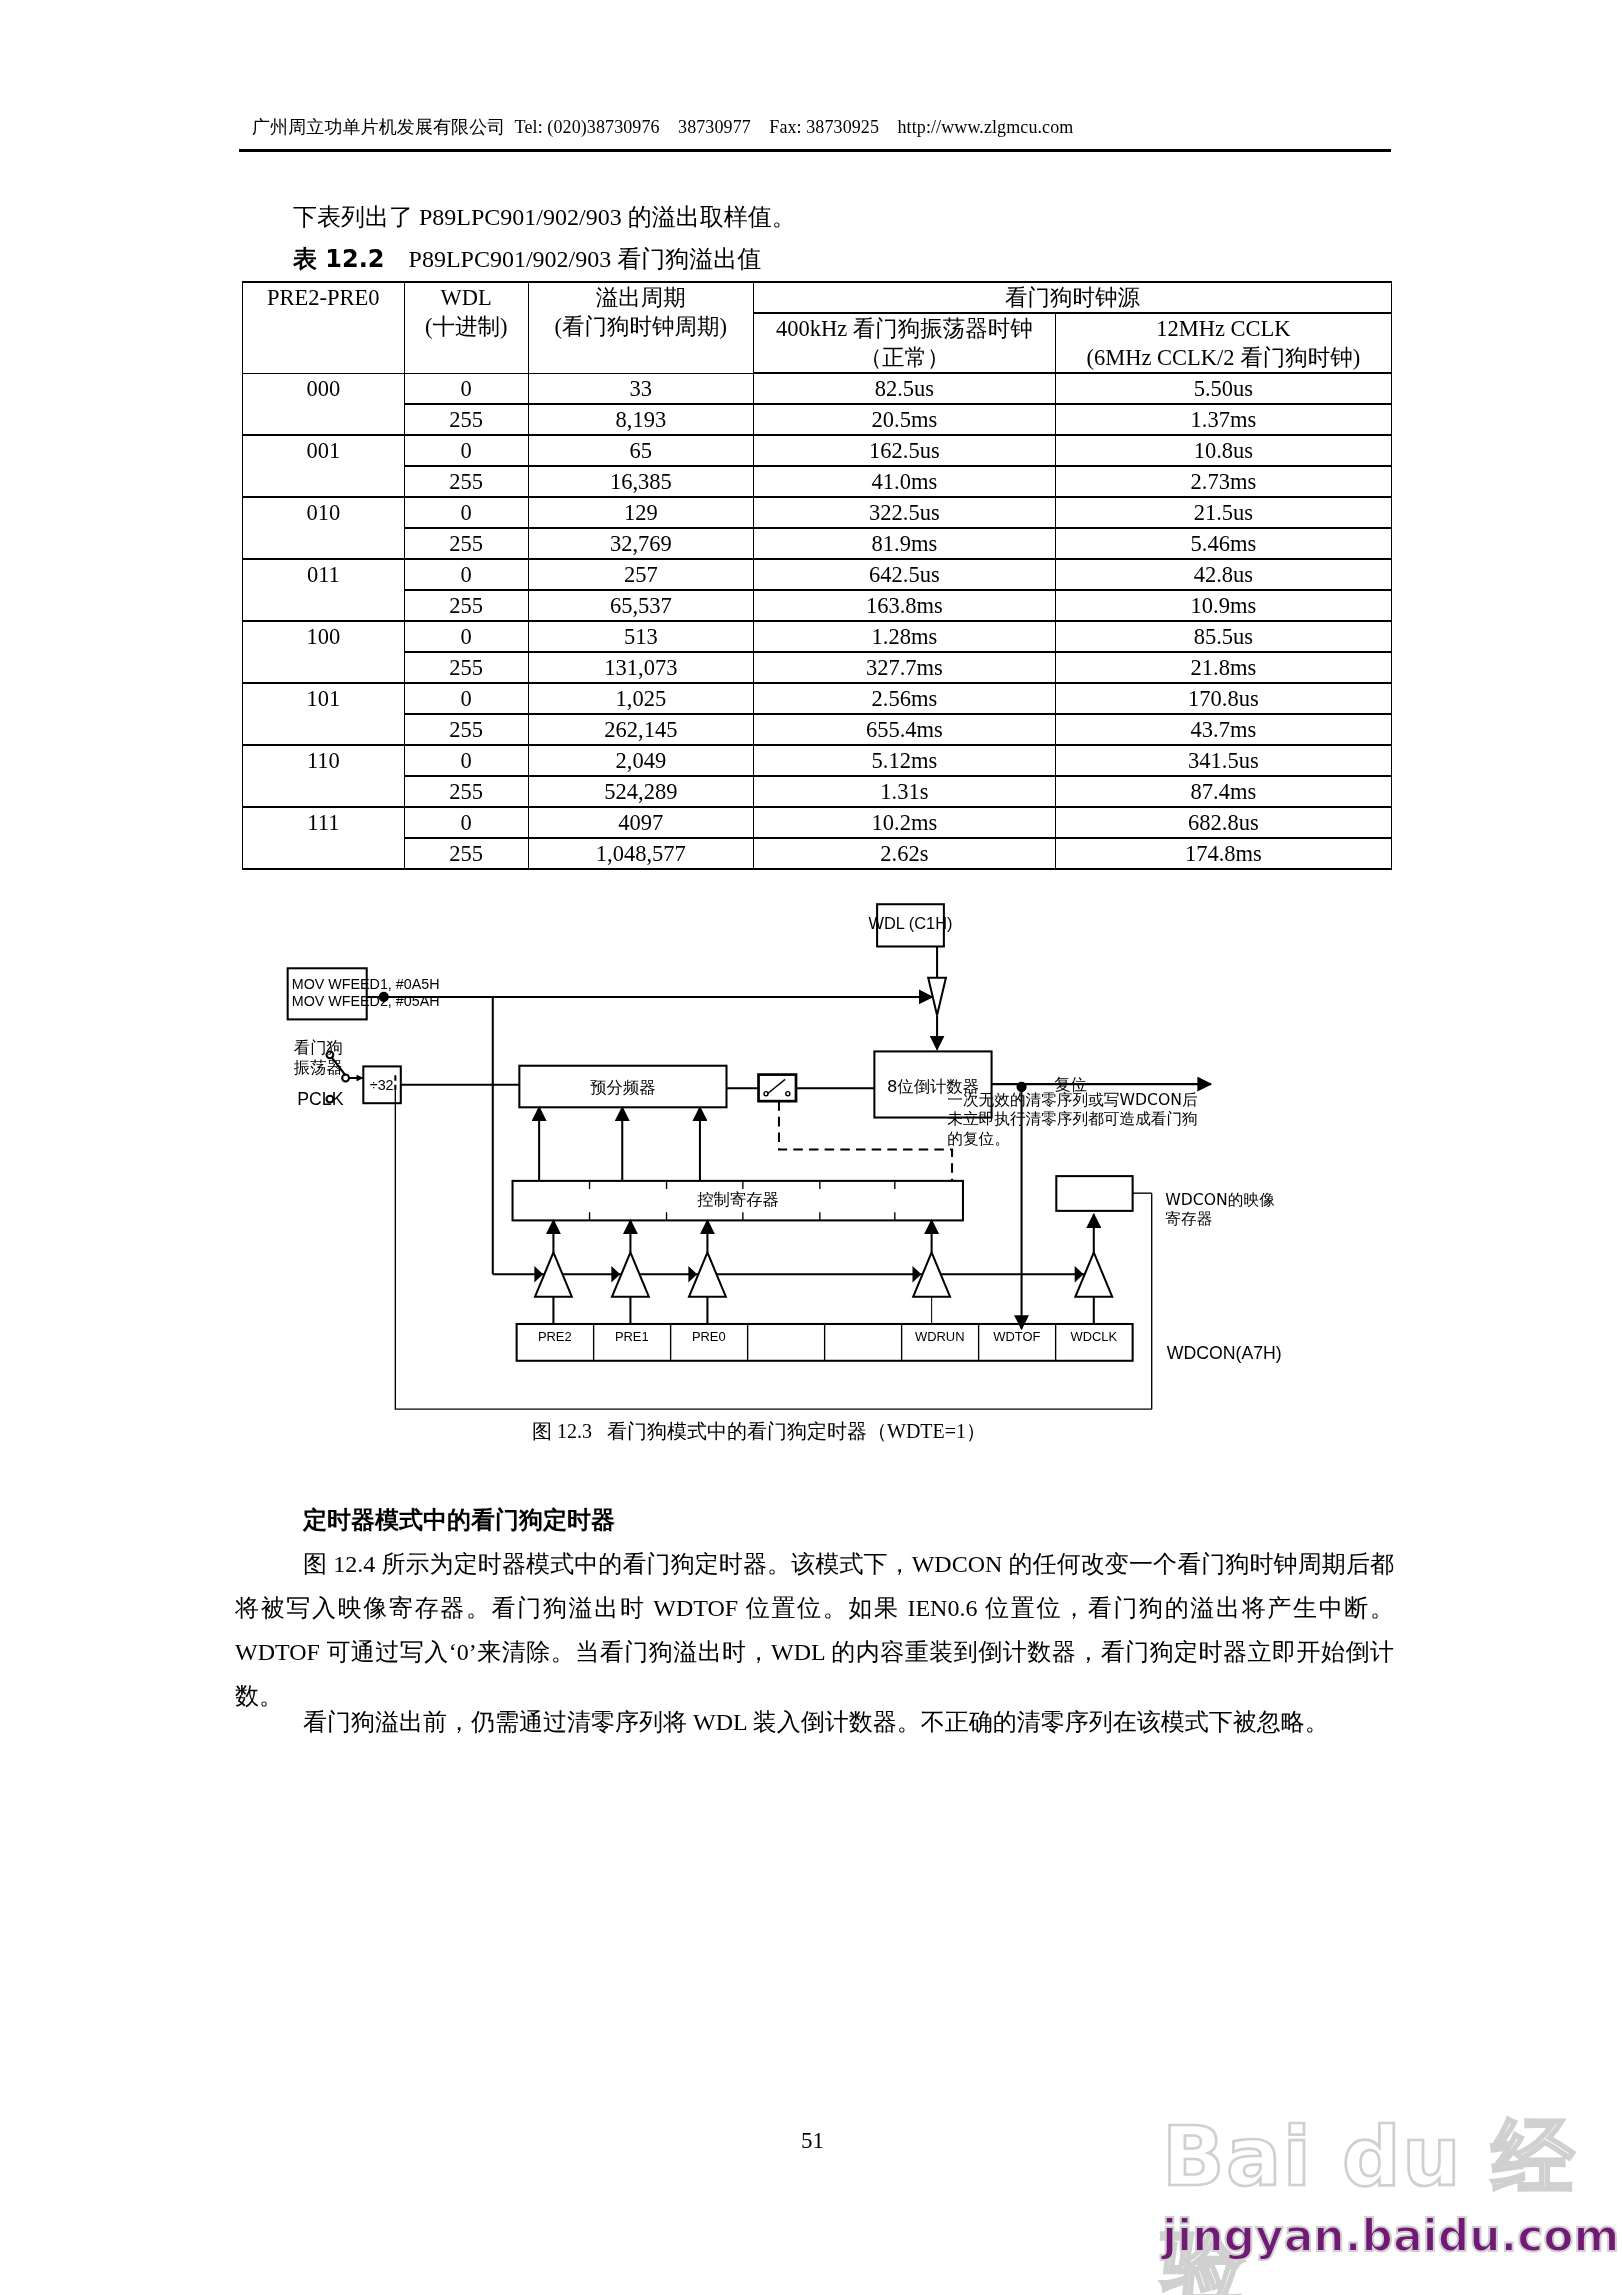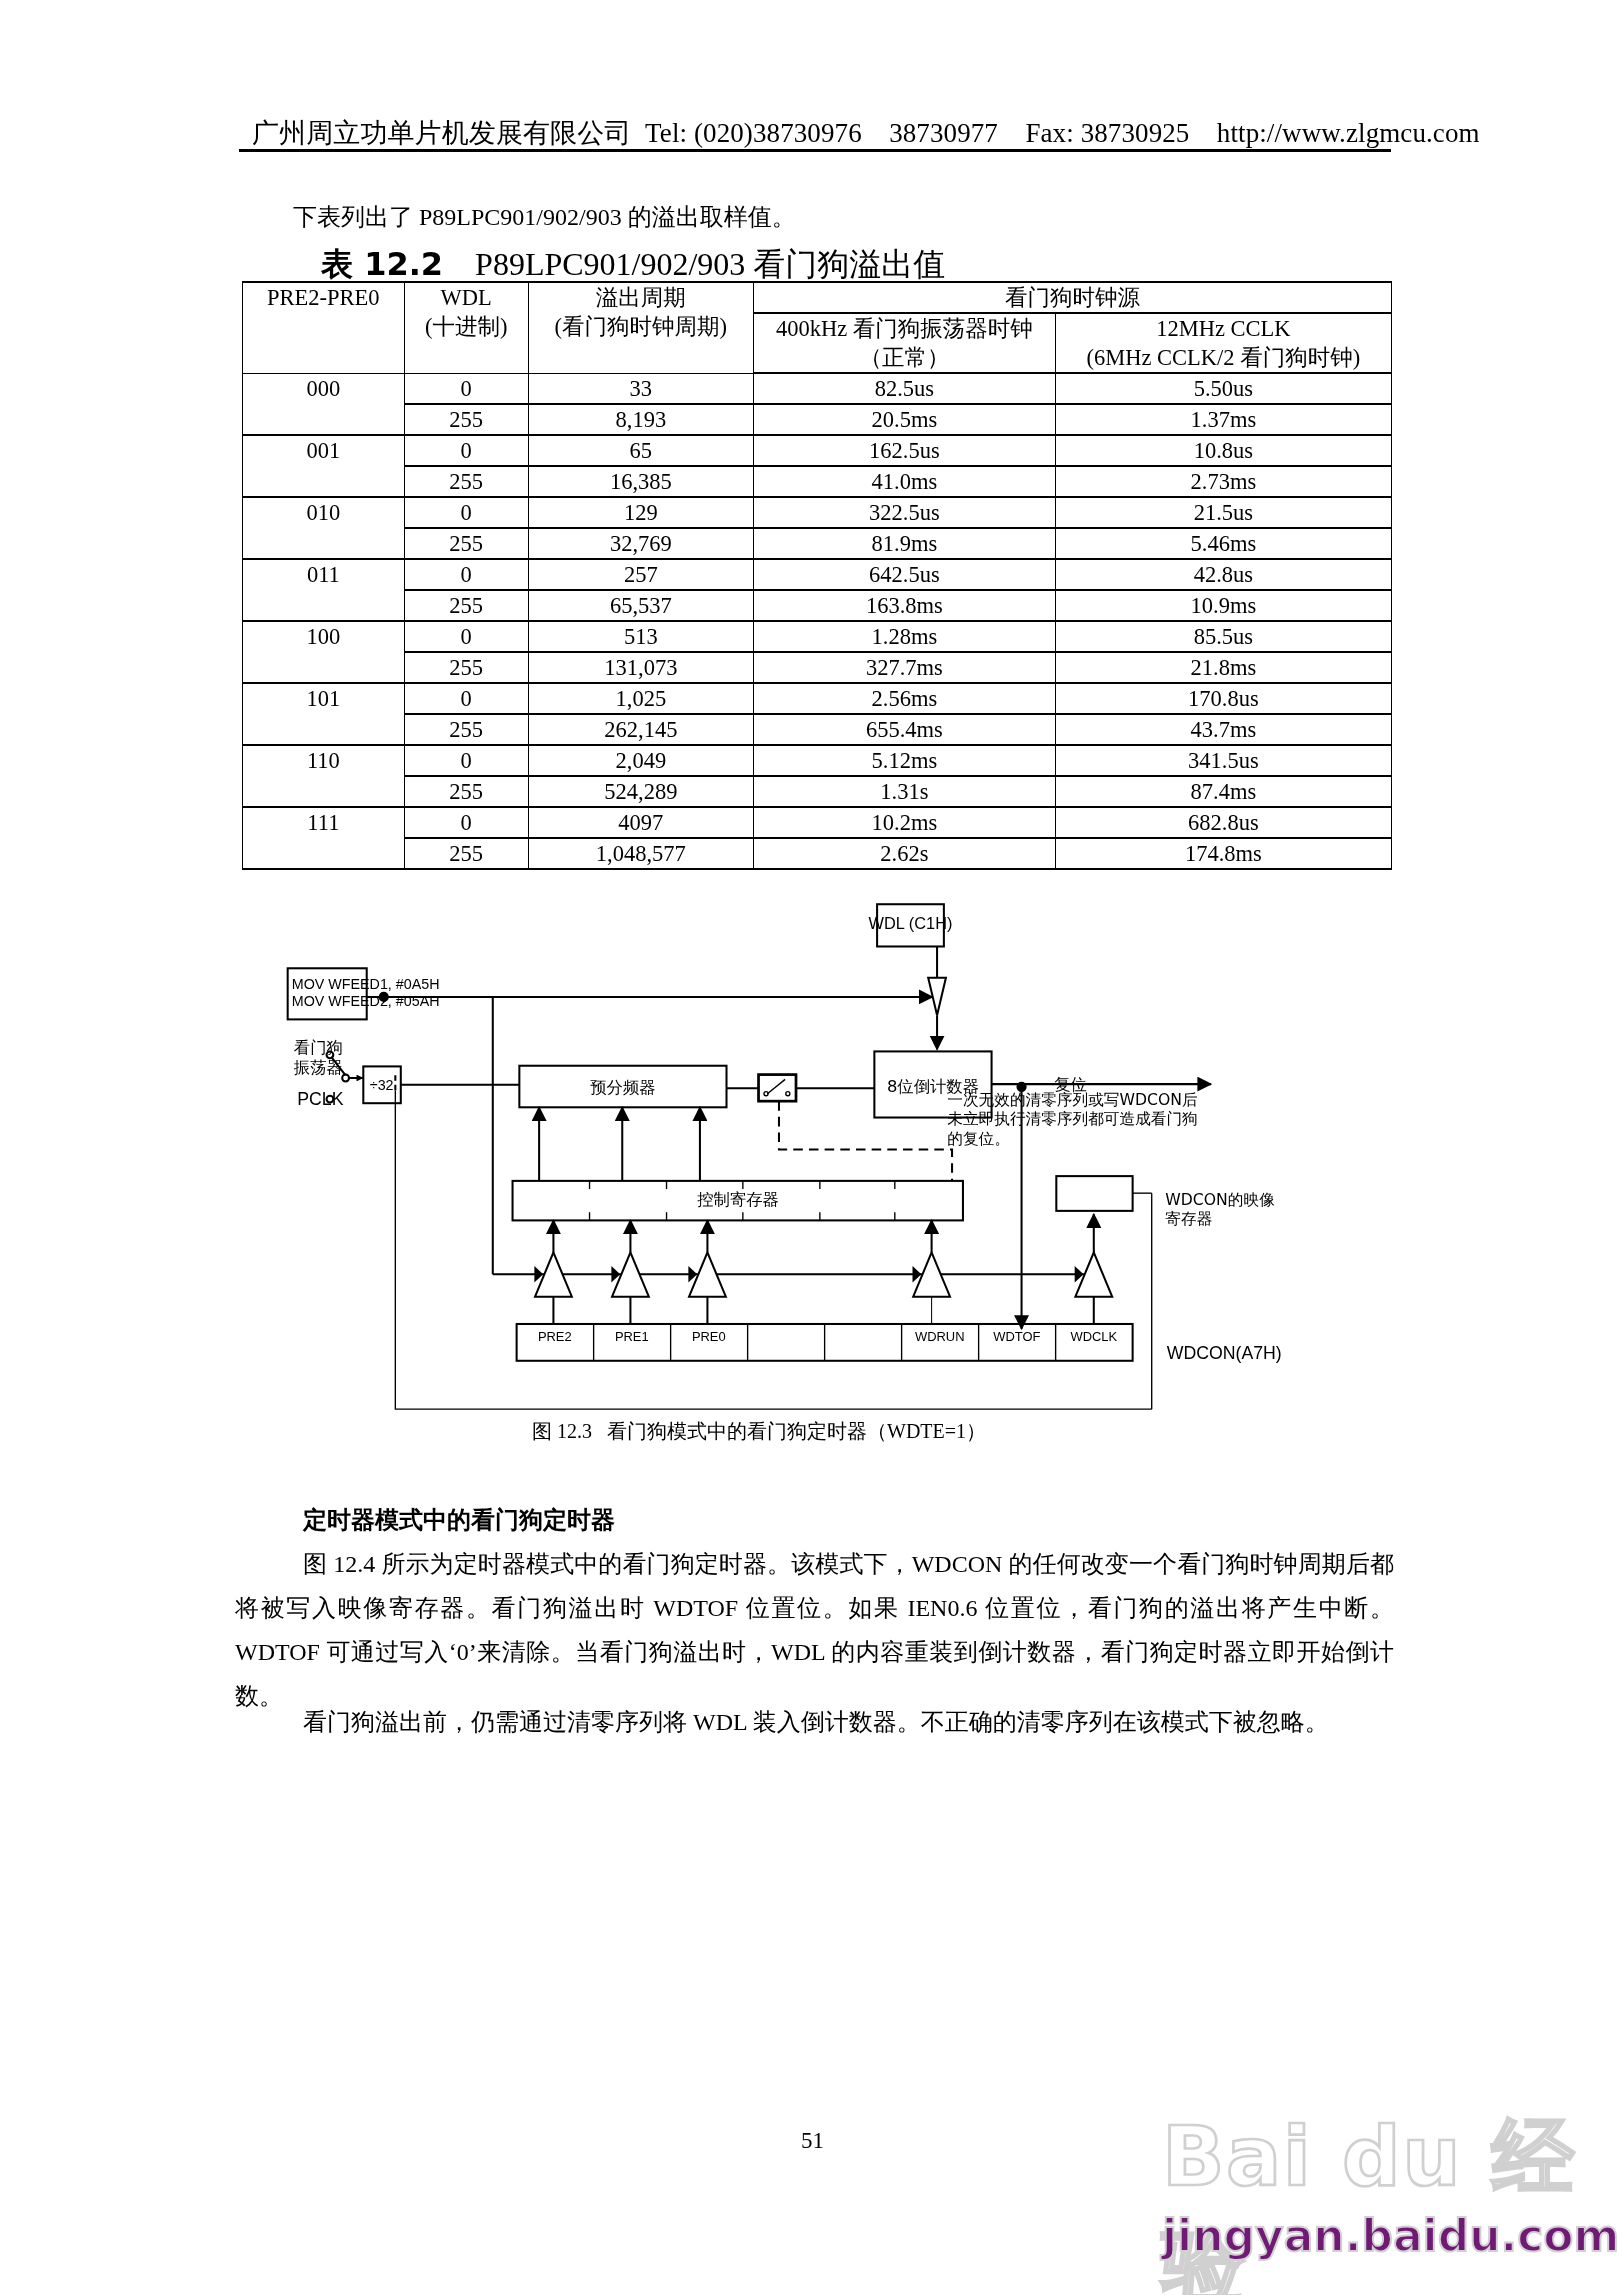--- a/index.html
+++ b/index.html
@@ -1,21 +1,21 @@
 <!DOCTYPE html>
 <html style="font-size:11px"><head>
 <meta charset="utf-8">
 <style>
   html,body{margin:0;padding:0;background:#fff;}
   body{width:1622px;height:2295px;position:relative;overflow:hidden;font-family:"DejaVu Serif","Liberation Serif",serif;color:#000;}
   .abs{position:absolute;}
-  .header-text{left:252px;top:115px;width:1125px;font-size:27px;white-space:nowrap;font-family:"Liberation Serif","DejaVu Serif",serif;letter-spacing:0.1px;}
+  .header-text{left:252px;top:115px;width:1125px;font-size:18px;white-space:nowrap;font-family:"Liberation Serif","DejaVu Serif",serif;letter-spacing:0.1px;}
   .header-rule{left:239px;top:149px;width:1152px;height:2.7px;background:#000;}
   .intro{left:293px;top:201px;font-size:24px;font-family:"Liberation Serif","DejaVu Serif",serif;}
-  .table-caption{left:293px;top:243px;font-size:32px;font-family:"Liberation Serif","DejaVu Serif",serif;margin-left:28px;}
+  .table-caption{left:293px;top:243px;font-size:24px;font-family:"Liberation Serif","DejaVu Serif",serif;}
   .table-caption b{font-family:"DejaVu Sans","Liberation Sans",sans-serif;font-weight:bold;}
   table.wdt{position:absolute;left:242px;top:281px;width:1150px;border-collapse:collapse;font-family:"Liberation Serif","DejaVu Serif",serif;font-size:22.5px;}
   table.wdt td, table.wdt th{border:1px solid #000;text-align:center;padding:0;font-weight:normal;vertical-align:top;line-height:29px;}
   table.wdt thead th{border-top:2px solid #000;}
   table.wdt thead tr.h2 th{border-bottom:2px solid #000;line-height:29px;}
   table.wdt tbody tr{height:30px;}
   table.wdt tbody tr.grp-end td{border-bottom:2px solid #000;text-align:center;}
   table.wdt tbody td.pre{border-bottom:2px solid #000;}
   .diagram{position:absolute;left:0;top:0;width:1622px;height:2295px;}
   .fig-caption{left:532px;top:1418px;font-size:20px;font-family:"Liberation Serif","DejaVu Serif",serif;}

